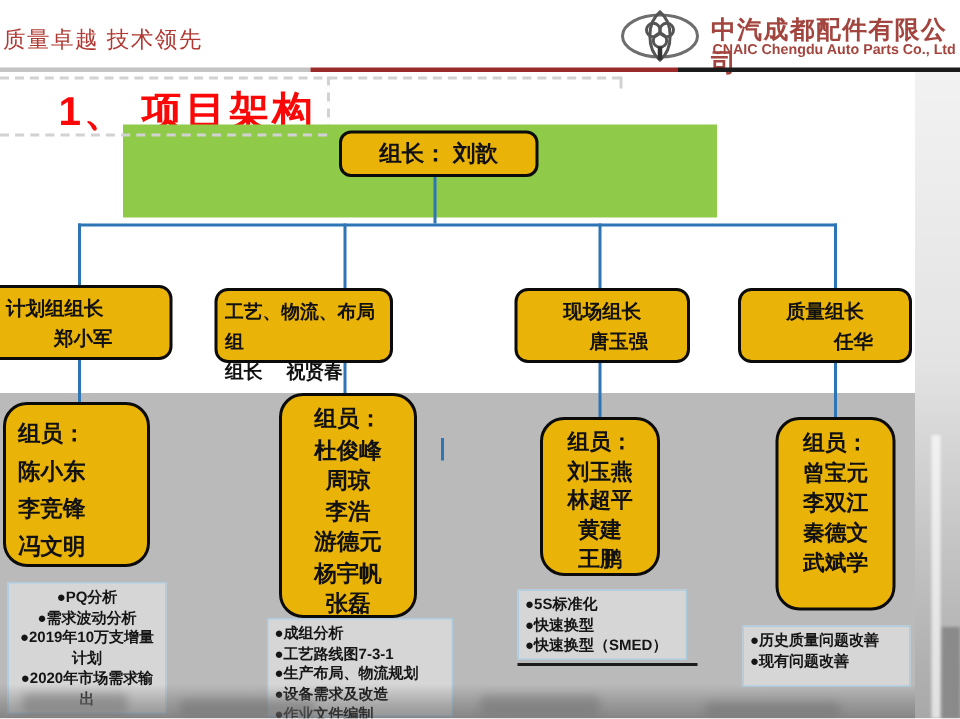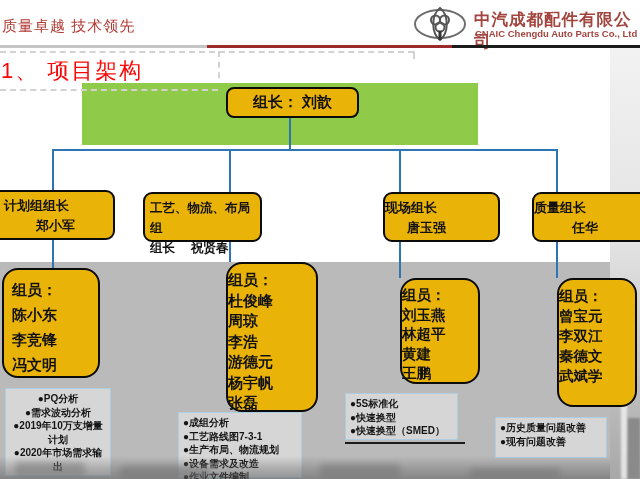--- a/index.html
+++ b/index.html
@@ -9,36 +9,36 @@
   .abs{position:absolute;}
   
   .slogan{left:2px;top:17px;font-size:15px;font-weight:normal;color:#B03A33;letter-spacing:1px;}
   .company-cn{left:474px;top:9px;font-size:16.5px;font-weight:bold;color:#A3453F;letter-spacing:1px;}
   .company-en{left:475px;top:28px;font-size:9.5px;font-weight:bold;color:#A3453F;}
   .div-seg{top:45px;height:3px;}
   
   .dash-h{border-top:2px dashed #d2d2d2;height:0;}
   .dash-v{border-left:2px dashed #d2d2d2;width:0;}
   
-  .title{left:1px;top:56px;font-size:22px;font-weight:normal;color:#FA0707;letter-spacing:2px;}
+  .title{left:1px;top:56px;font-size:27px;font-weight:bold;color:#FA0707;letter-spacing:2px;padding-left:38px;}
   
   .green-band{left:82px;top:83px;width:396px;height:62px;background:#8FCB48;}
   .grey-panel{left:0;top:262px;width:610px;height:217px;background:#BABABA;}
   .bluebox{background:#eab308;border:2.5px solid #0b0b0b;box-sizing:border-box;color:#111;font-weight:bold;}
   .leader-top{left:226px;top:87px;width:133px;height:31px;border-radius:8px;
               display:flex;align-items:center;justify-content:center;font-size:15px;}
   .headbox{border-radius:9px;font-size:13px;line-height:20px;padding-top:4px;}
   .membox{border-radius:16px;font-size:14.5px;}
   .conn{background:#2E75B6;}
   .tick{background:#2E75B6;}
   
   .taskpanel{background:#D6D6D6;border:1.5px solid #AFCDE0;box-sizing:border-box;
              padding:3px 4px 2px 4px;font-size:10px;line-height:13.5px;color:#151515;font-weight:bold;}
   .m-line{white-space:nowrap;}
-  .center{margin-left:40px;}
+  .center{text-align:center;}
   
   .bottom-shade{left:0;top:456px;width:610px;height:23px;
     background:linear-gradient(180deg, rgba(120,120,120,0) 0%, rgba(95,95,95,0.38) 60%, rgba(80,80,80,0.5) 100%);}
   .blob{filter:blur(3px);opacity:.45;background:#6f6f6f;border-radius:4px;}
   .right-strip{left:610px;top:48px;width:30px;height:431px;
     background:linear-gradient(180deg,#f2f2f2 0%,#e3e3e3 45%,#c2c2c2 75%,#a8a8a8 100%);}
 </style>
 </head>
 <body>
 

